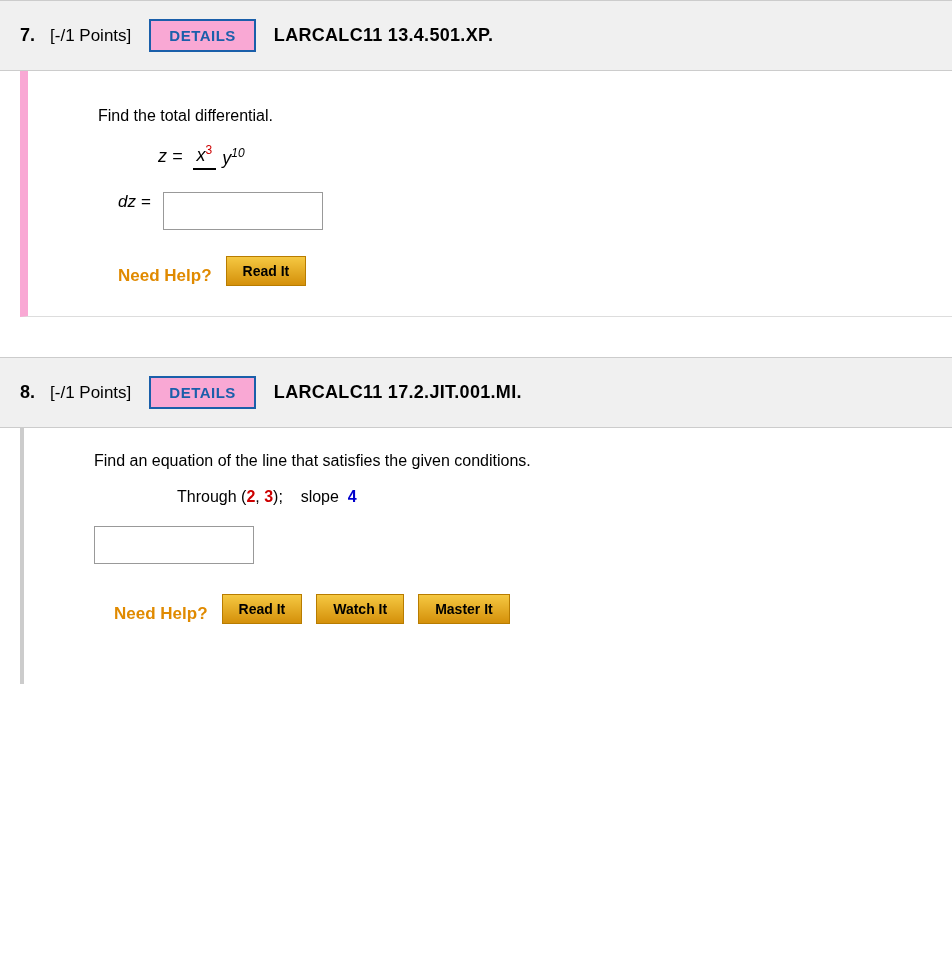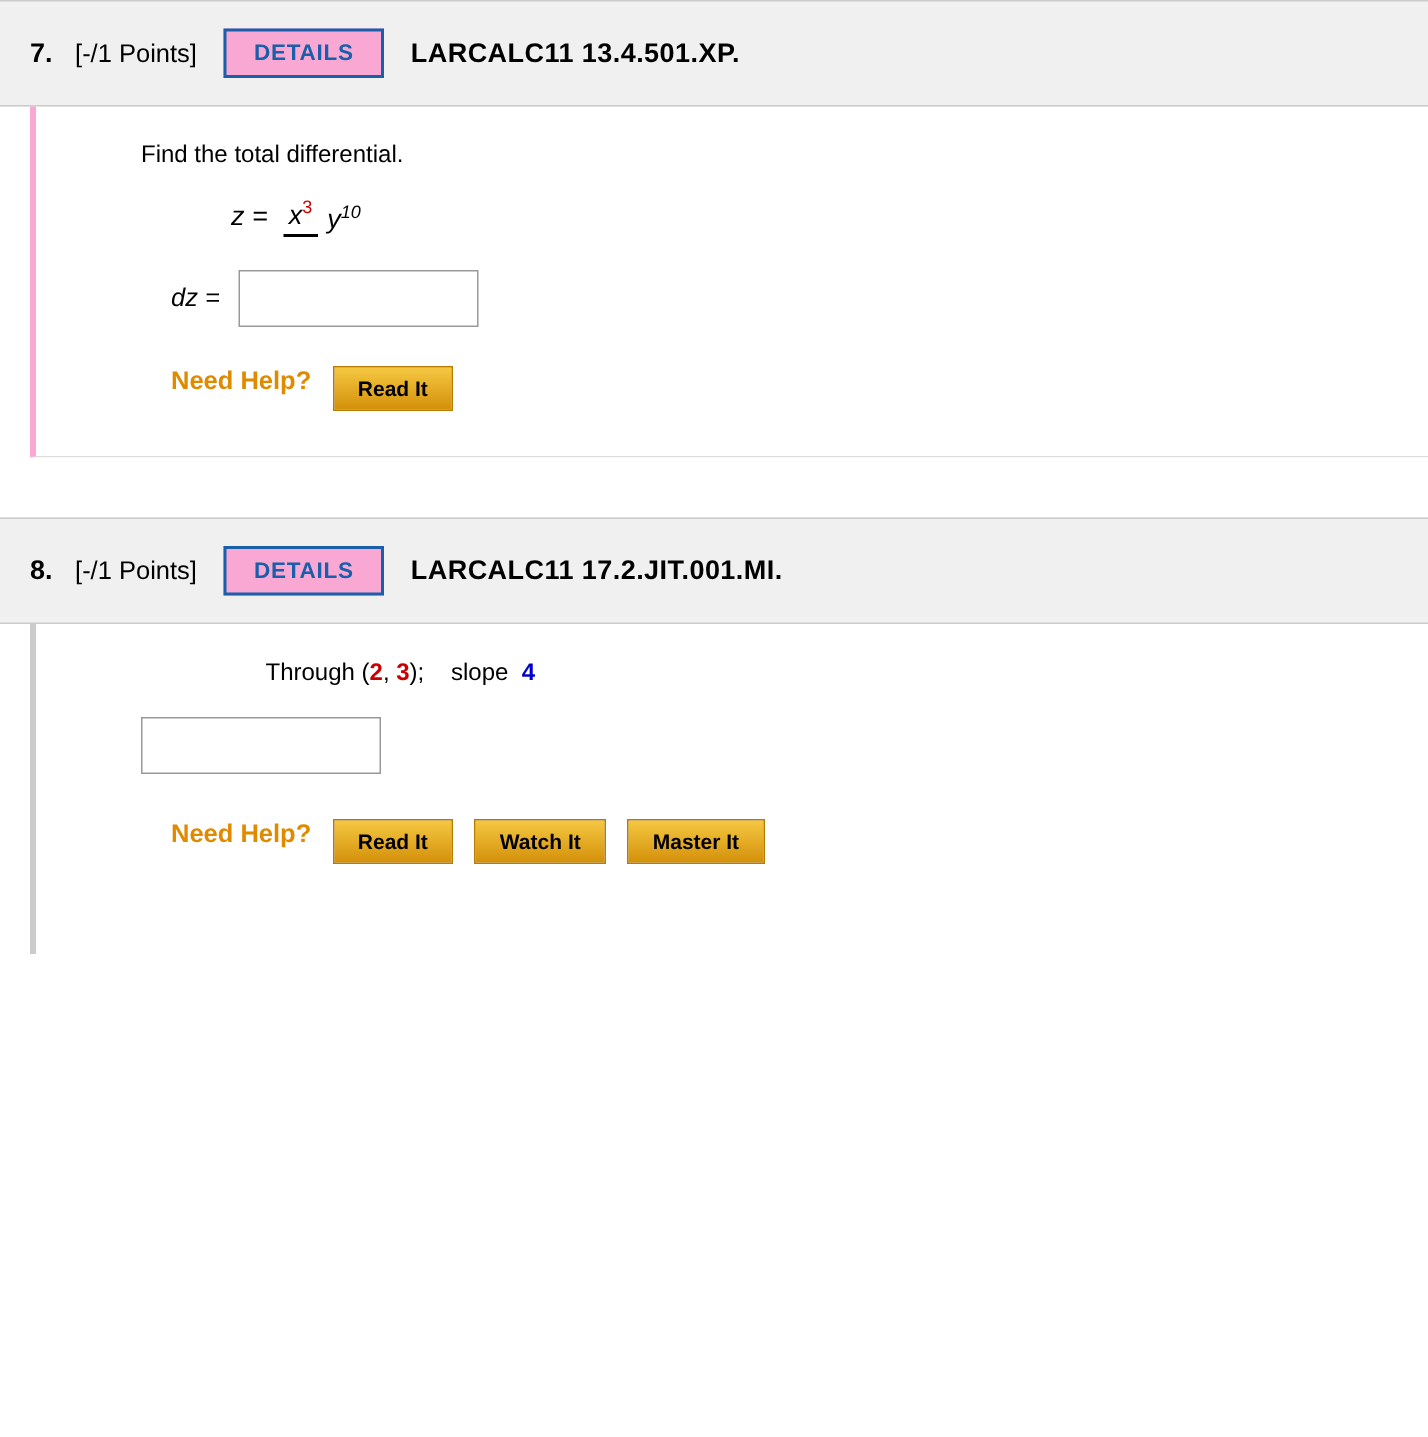--- a/index.html
+++ b/index.html
@@ -45,22 +45,22 @@
     }
 
     .problem-code {
       font-size: 18px;
       font-weight: bold;
       color: #000;
       letter-spacing: 0.3px;
     }
 
     .problem-content {
-      padding: 24px 30px 30px 70px;
-      border-left: 4px solid #f9a8d4;
+      padding: 36px 30px 30px 70px;
+      border-left: 8px solid #f9a8d4;
       margin-left: 20px;
       border-bottom: 1px solid #ddd;
     }
 
     .problem-instruction {
       font-size: 16px;
       margin-bottom: 18px;
       color: #000;
     }
 
@@ -92,42 +92,42 @@
     }
 
     .superscript {
       font-size: 12px;
       vertical-align: super;
       color: #cc0000;
     }
 
     .answer-row {
       display: flex;
-      align-items: center;
+      align-items: flex-start;
       gap: 12px;
       margin-bottom: 26px;
       margin-left: 20px;
     }
 
     .answer-label {
       font-size: 17px;
       font-style: italic;
     }
 
     .answer-input {
       border: 1px solid #999;
       width: 160px;
       height: 38px;
       font-size: 15px;
       padding: 4px 8px;
     }
 
     .need-help-row {
       display: flex;
-      align-items: flex-start;
+      align-items: flex-end;
       gap: 14px;
       margin-left: 20px;
     }
 
     .need-help-label {
       color: #e08a00;
       font-weight: bold;
       font-size: 17px;
     }
 
@@ -216,20 +216,21 @@
     <span class="problem-number">
       <span>8.</span>
       &nbsp;
       <span style="font-weight:normal; font-size:17px;">[-/1 Points]</span>
     </span>
     <button class="details-button">DETAILS</button>
     <span class="problem-code">LARCALC11 17.2.JIT.001.MI.</span>
   </div>
 
   <div class="problem-content-q8">
+    <p class="problem-instruction">Find an equation of the line that satisfies the given conditions.</p>
 
     <div class="through-text">
       <span>Through</span>
       (<span class="through-highlight">2</span>,&nbsp;<span class="through-highlight">3</span>);
       &nbsp;&nbsp;
       <span>slope</span>
       &nbsp;<span class="slope-highlight">4</span>
     </div>
 
     <div class="answer-row" style="margin-left:0; margin-bottom:30px;">

